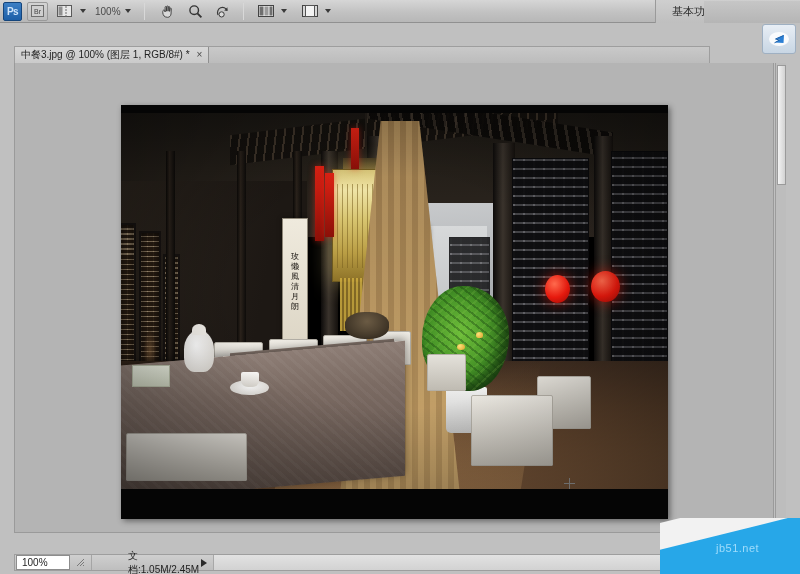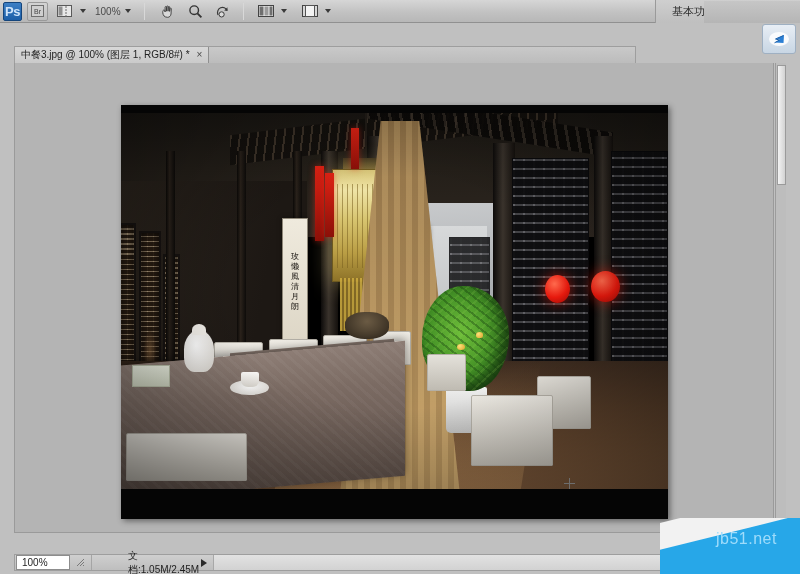--- a/index.html
+++ b/index.html
@@ -24,21 +24,21 @@
     border-bottom: 1px solid #909090;
     display: flex; align-items: center;
     padding-left: 3px;
   }
   .ps-logo {
     width: 19px; height: 19px;
     background: linear-gradient(#3d7fc4, #1d5fa8);
     border: 1px solid #14457c;
     border-radius: 2px;
     color: #cfe4fa;
-    font-size: 13px; font-weight: bold;
+    font-size: 10px; font-weight: bold;
     display: flex; align-items: center; justify-content: center;
     letter-spacing: -0.5px;
     flex: none;
   }
   .tbtn {
     width: 21px; height: 19px;
     margin-left: 5px;
     display: flex; align-items: center; justify-content: center;
     background: linear-gradient(#d3d3d3, #bdbdbd);
     border: 1px solid #9a9a9a;
@@ -101,21 +101,21 @@
   }
   .menu-item {
     font-size: 12px; color: #1c1c1c;
     padding: 2px 7px;
     white-space: nowrap;
   }
 
   
   .tabstrip {
     position: absolute; left: 14px; top: 46px;
-    width: 622px; height: 17px;
+    width: 696px; height: 17px;
     background: linear-gradient(#c9c9c9, #bcbcbc);
     border: 1px solid #9e9e9e;
     border-bottom: none;
     display: flex; align-items: stretch;
   }
   .doctab {
     display: flex; align-items: center;
     padding: 0 6px;
     background: linear-gradient(#d8d8d8, #cacaca);
     border-right: 1px solid #8f8f8f;
@@ -530,22 +530,22 @@
     background: #27a7e8;
     transform: rotate(-14deg);
   }
   .wm-white {
     position: absolute; left: -30px; top: -12px;
     width: 200px; height: 26px;
     background: #f2f2f2;
     transform: rotate(-14deg);
   }
   .wm-site {
-    position: absolute; left: 56px; top: 12px;
-    font-size: 16px; color: #9fdcfb;
+    position: absolute; left: 56px; top: 24px;
+    font-size: 11px; color: #9fdcfb;
     font-family: "Liberation Sans", sans-serif;
     letter-spacing: 0.5px;
   }
   .wm-cn {
     position: absolute; left: 20px; top: 24px;
     font-size: 24px; color: #ffffff;
     font-family: "Liberation Sans", sans-serif;
     font-weight: bold;
     letter-spacing: 1px;
   }

